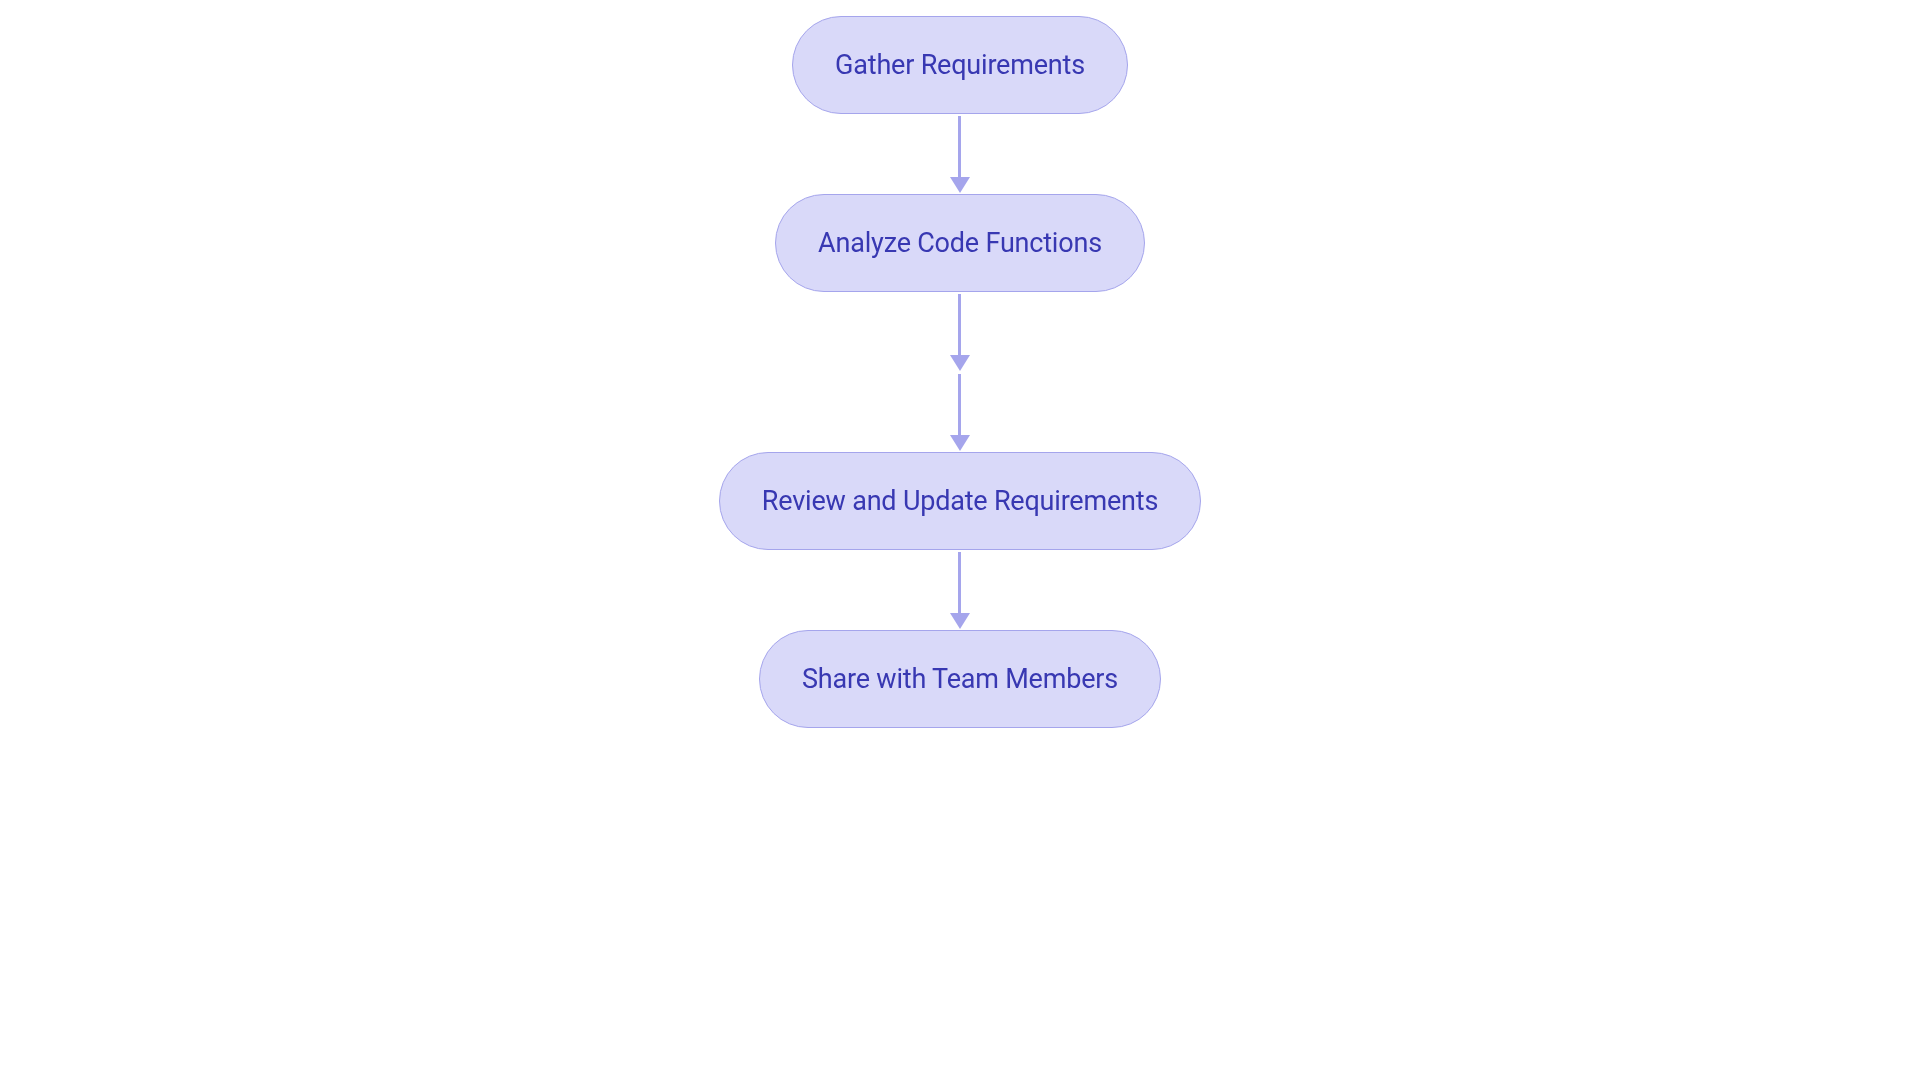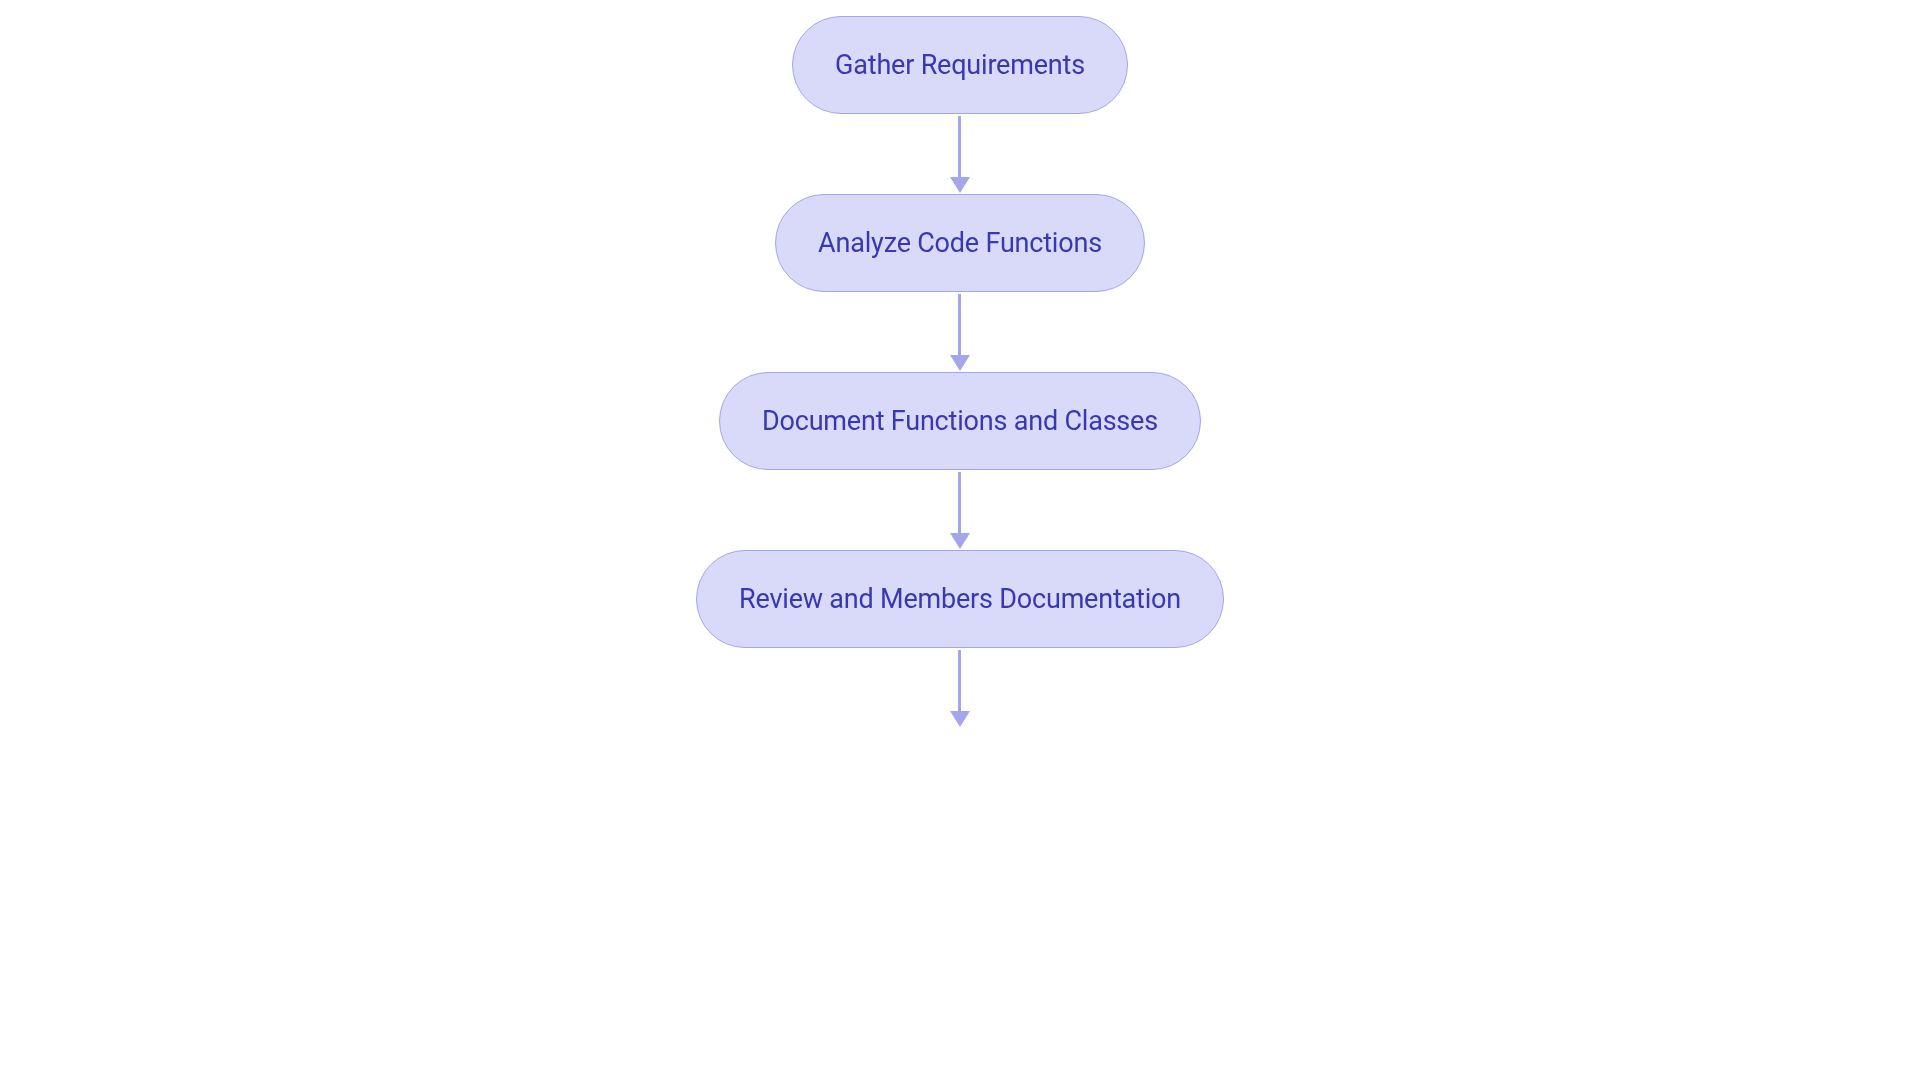--- a/index.html
+++ b/index.html
@@ -72,32 +72,32 @@
 
   <div class="node">
     <span>Analyze Code Functions</span>
   </div>
 
   <div class="arrow-container">
     <div class="arrow-line"></div>
     <div class="arrow-head"></div>
   </div>
 
+
+  <div class="arrow-container">
+    <div class="arrow-line"></div>
+    <div class="arrow-head"></div>
+  </div>
+
   <div class="node">
-    <span>Document Functions and Classes</span>
+    <span>Review and Update Requirements</span>
   </div>
 
   <div class="arrow-container">
     <div class="arrow-line"></div>
     <div class="arrow-head"></div>
   </div>
 
   <div class="node">
-    <span>Review and Members Documentation</span>
+    <span>Share with Team Members</span>
   </div>
-
-  <div class="arrow-container">
-    <div class="arrow-line"></div>
-    <div class="arrow-head"></div>
-  </div>
-
 
 </div>
 
 </body></html>

